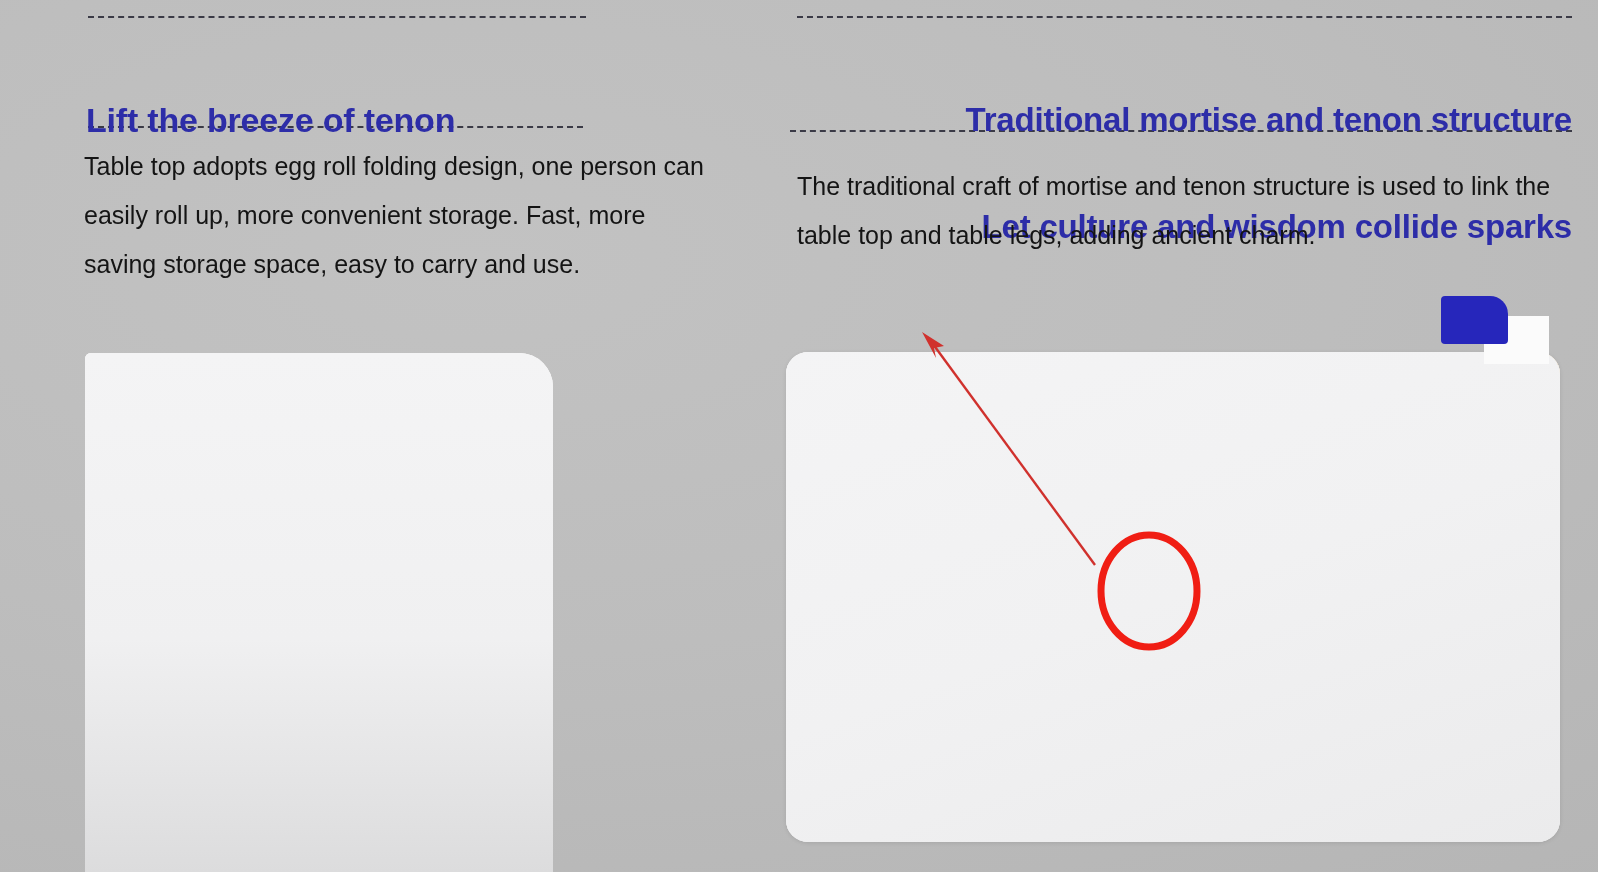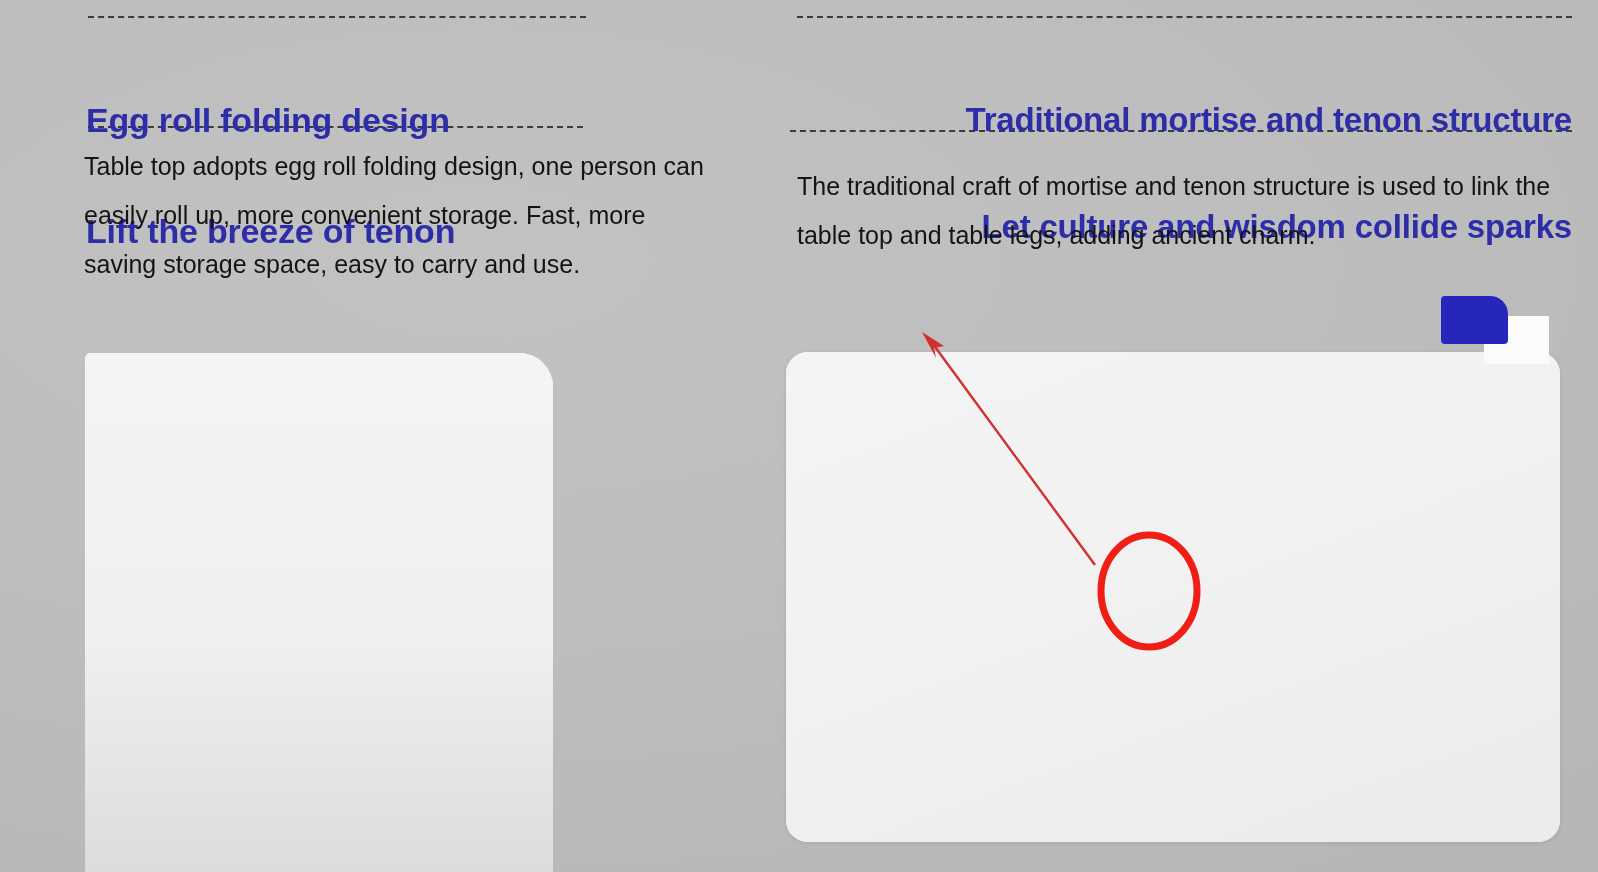--- a/index.html
+++ b/index.html
@@ -142,21 +142,20 @@
 <body>
 
 <div id="page">
 
   <div class="dash-rule dash-left-top"></div>
   <div class="dash-rule dash-left-bot"></div>
   <div class="dash-rule dash-right-top"></div>
   <div class="dash-rule dash-right-bot"></div>
 
   <div class="heading heading-left">
-    <span class="line">Egg roll folding design</span>
     <span class="line">Lift the breeze of tenon</span>
   </div>
 
   <div class="heading heading-right">
     <span class="line">Traditional mortise and tenon structure</span>
     <span class="line">Let culture and wisdom collide sparks</span>
   </div>
 
   <div class="body-text body-left">Table top adopts egg roll folding design, one person can  easily roll up, more convenient storage.   Fast, more saving storage space, easy to carry and use.</div>
   <div class="body-text body-right">The traditional craft of mortise and tenon structure is used to link the table top and table legs, adding ancient charm.</div>

